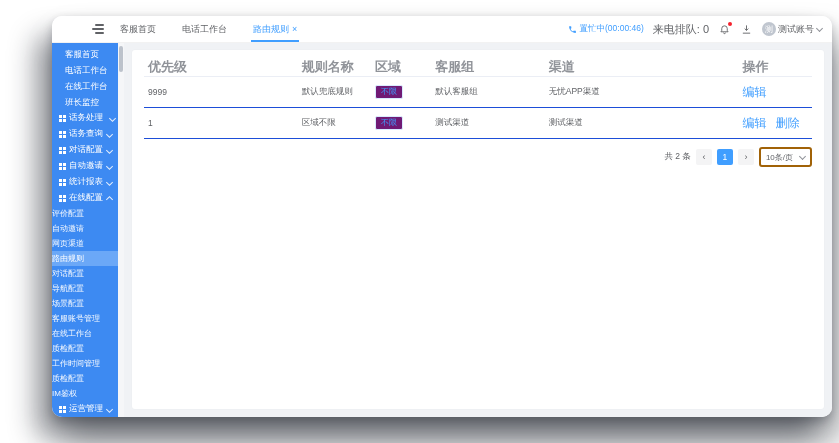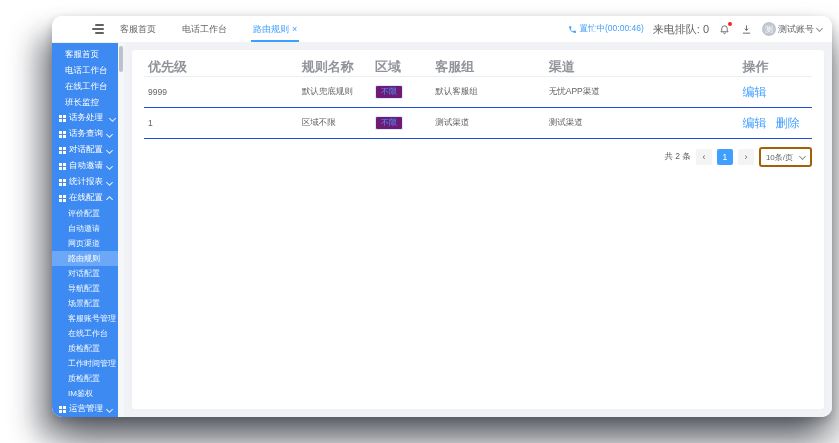--- a/index.html
+++ b/index.html
@@ -44,21 +44,21 @@
   .side-group .glabel{flex:0 1 auto;}
   .grid-icon{width:7px;height:7px;flex:0 0 7px;
     background:
       linear-gradient(#fff,#fff) 0 0/3px 3px no-repeat,
       linear-gradient(#fff,#fff) 4px 0/3px 3px no-repeat,
       linear-gradient(#fff,#fff) 0 4px/3px 3px no-repeat,
       linear-gradient(#fff,#fff) 4px 4px/3px 3px no-repeat;}
   .gchev{margin-left:auto;width:4px;height:4px;border-right:1px solid rgba(255,255,255,.85);border-bottom:1px solid rgba(255,255,255,.85);transform:rotate(45deg);flex:0 0 auto;}
   .gchev.up{transform:rotate(-135deg);margin-top:2px;}
   .red-dot{display:inline-block;width:4px;height:4px;border-radius:50%;background:#f5222d;vertical-align:top;margin-left:1px;margin-top:1px;}
-  .side-sub{height:15px;line-height:15px;padding-left:16px;font-size:8px;white-space:nowrap;cursor:pointer;color:rgba(255,255,255,.95);}
+  .side-sub{height:15px;line-height:15px;font-size:8px;white-space:nowrap;cursor:pointer;color:rgba(255,255,255,.95);}
   .side-sub.active{background:#6ba8f7;color:#fff;}
   .scrollstrip{width:6px;flex:0 0 6px;background:#f5f6f8;position:relative;}
   .scrollthumb{position:absolute;top:3px;left:1px;width:4px;height:26px;border-radius:2px;background:#bcc2cb;cursor:grab;}
   
   .main{flex:1;background:#f0f2f5;padding:7px 8px 8px 8px;min-width:0;}
   .card{background:#fff;border-radius:3px;height:100%;box-sizing:border-box;padding:6px 12px 0 12px;box-shadow:0 0 2px rgba(0,0,0,.04);}
   .card-top{display:flex;justify-content:flex-end;height:18px;align-items:center;}
   .btn-primary{background:#409eff;color:#fff;font-size:8.5px;padding:3px 10px;border-radius:3px;border:none;cursor:pointer;line-height:1;}
   table{width:100%;border-collapse:collapse;table-layout:fixed;margin-top:2px;}
   th{font-size:13px;color:#909399;font-weight:bold;text-align:left;height:18px;border-bottom:1px solid #ebeef5;padding:0 4px;}

